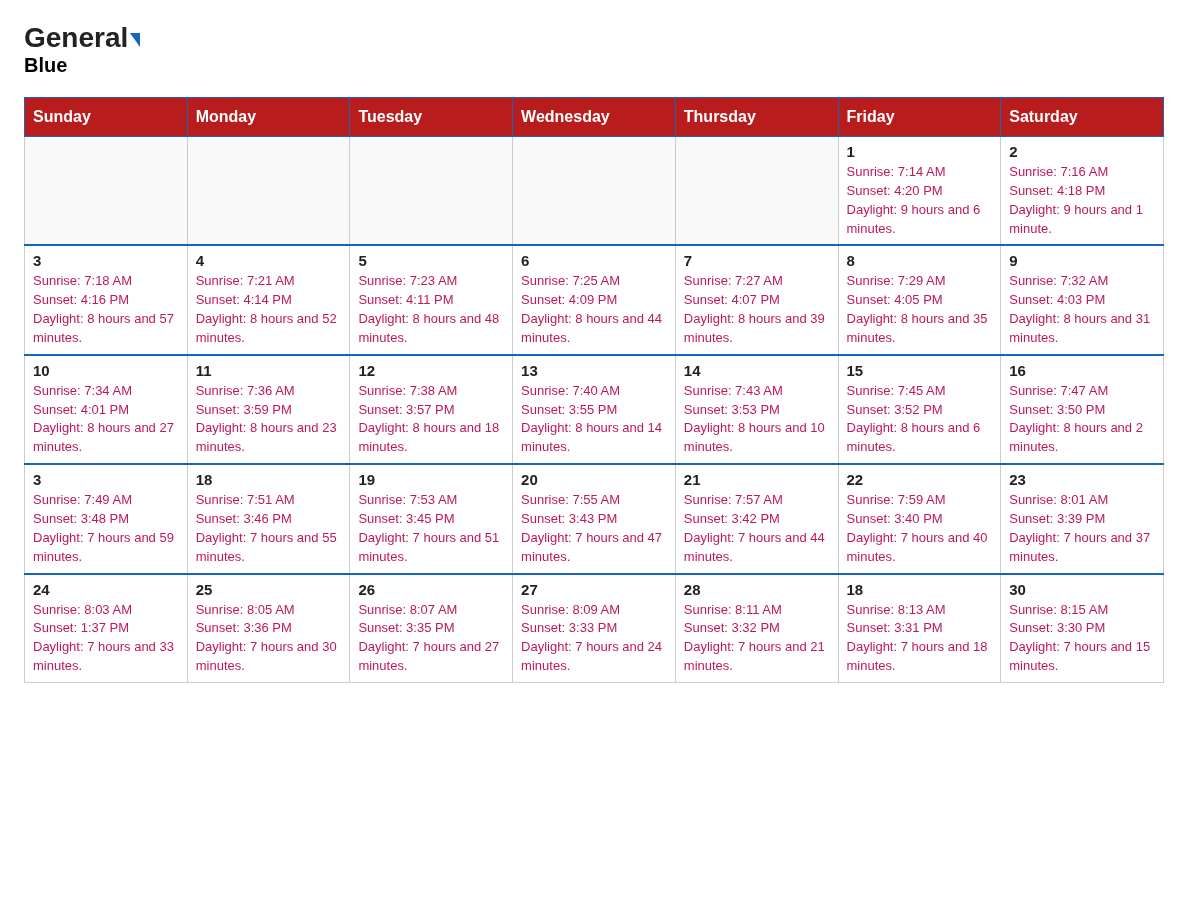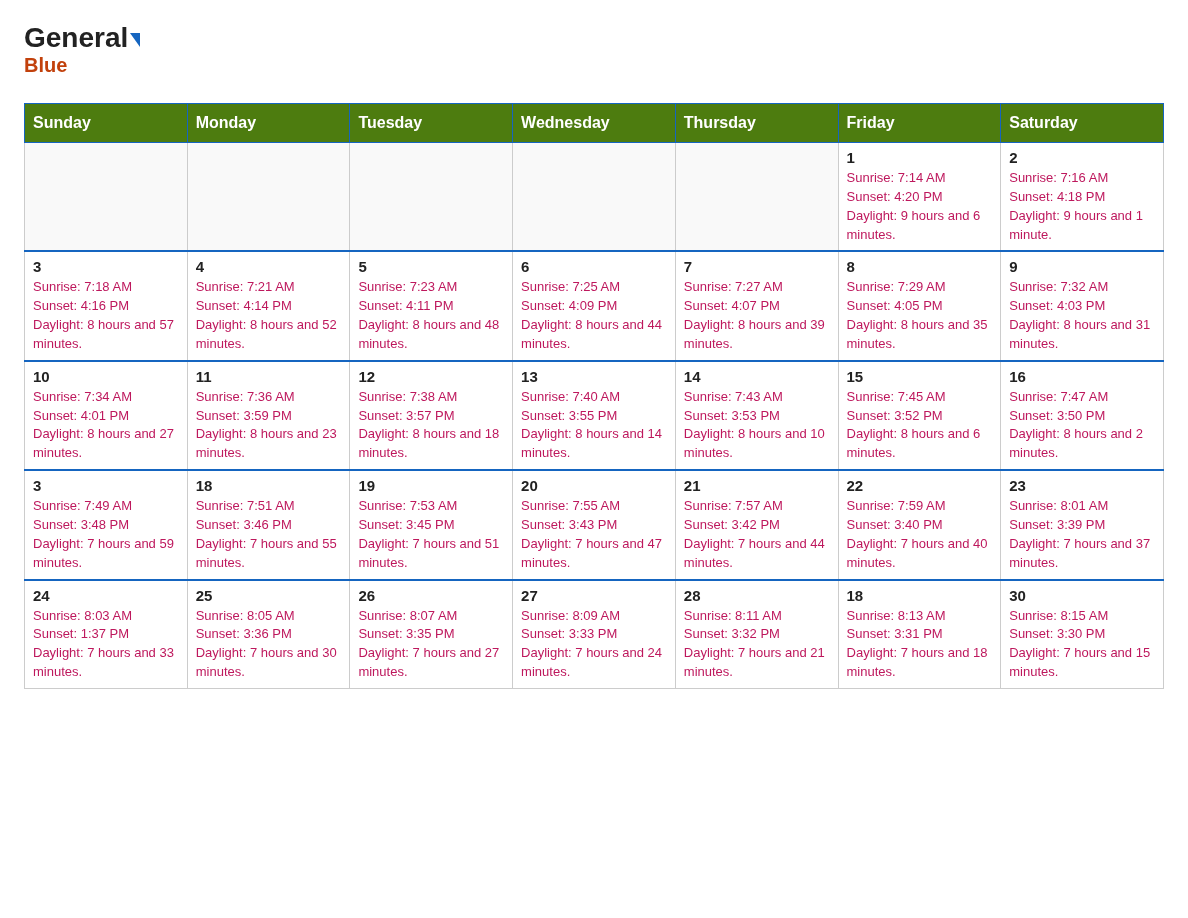--- a/index.html
+++ b/index.html
@@ -7,21 +7,21 @@
       font-family: Arial, sans-serif;
       background: #fff;
       padding: 24px;
       width: 1188px;
       min-height: 918px;
     }
     .header {
       display: flex;
       justify-content: space-between;
       align-items: flex-end;
-      margin-bottom: 26px;
+      margin-bottom: 20px;
     }
     .logo-area {
       display: flex;
       flex-direction: column;
       align-items: flex-start;
     }
     .logo-text {
       font-size: 28px;
       font-weight: bold;
       color: #222;
@@ -33,21 +33,21 @@
       height: 0;
       border-left: 10px solid transparent;
       border-right: 0px solid transparent;
       border-top: 14px solid #1565c0;
       margin-left: 2px;
       vertical-align: middle;
     }
     .logo-line2 {
       font-size: 20px;
       font-weight: bold;
-      color: #c2410c;
+      color: #000000;
       margin-top: 2px;
     }
     .title-area {
       text-align: right;
     }
     .month-title {
       font-size: 52px;
       font-weight: bold;
       color: #222;
       line-height: 1.1;
@@ -56,21 +56,21 @@
       font-size: 22px;
       color: #555;
       margin-top: 4px;
     }
     .calendar {
       width: 100%;
       border-collapse: collapse;
       margin-top: 8px;
     }
     .calendar th {
-      background-color: #4d7c0f;
+      background-color: #b91c1c;
       color: #fff;
       font-size: 16px;
       font-weight: bold;
       padding: 10px 8px;
       text-align: left;
       border: 1px solid #1565c0;
     }
     .calendar td {
       vertical-align: top;
       border: 1px solid #ccc;

